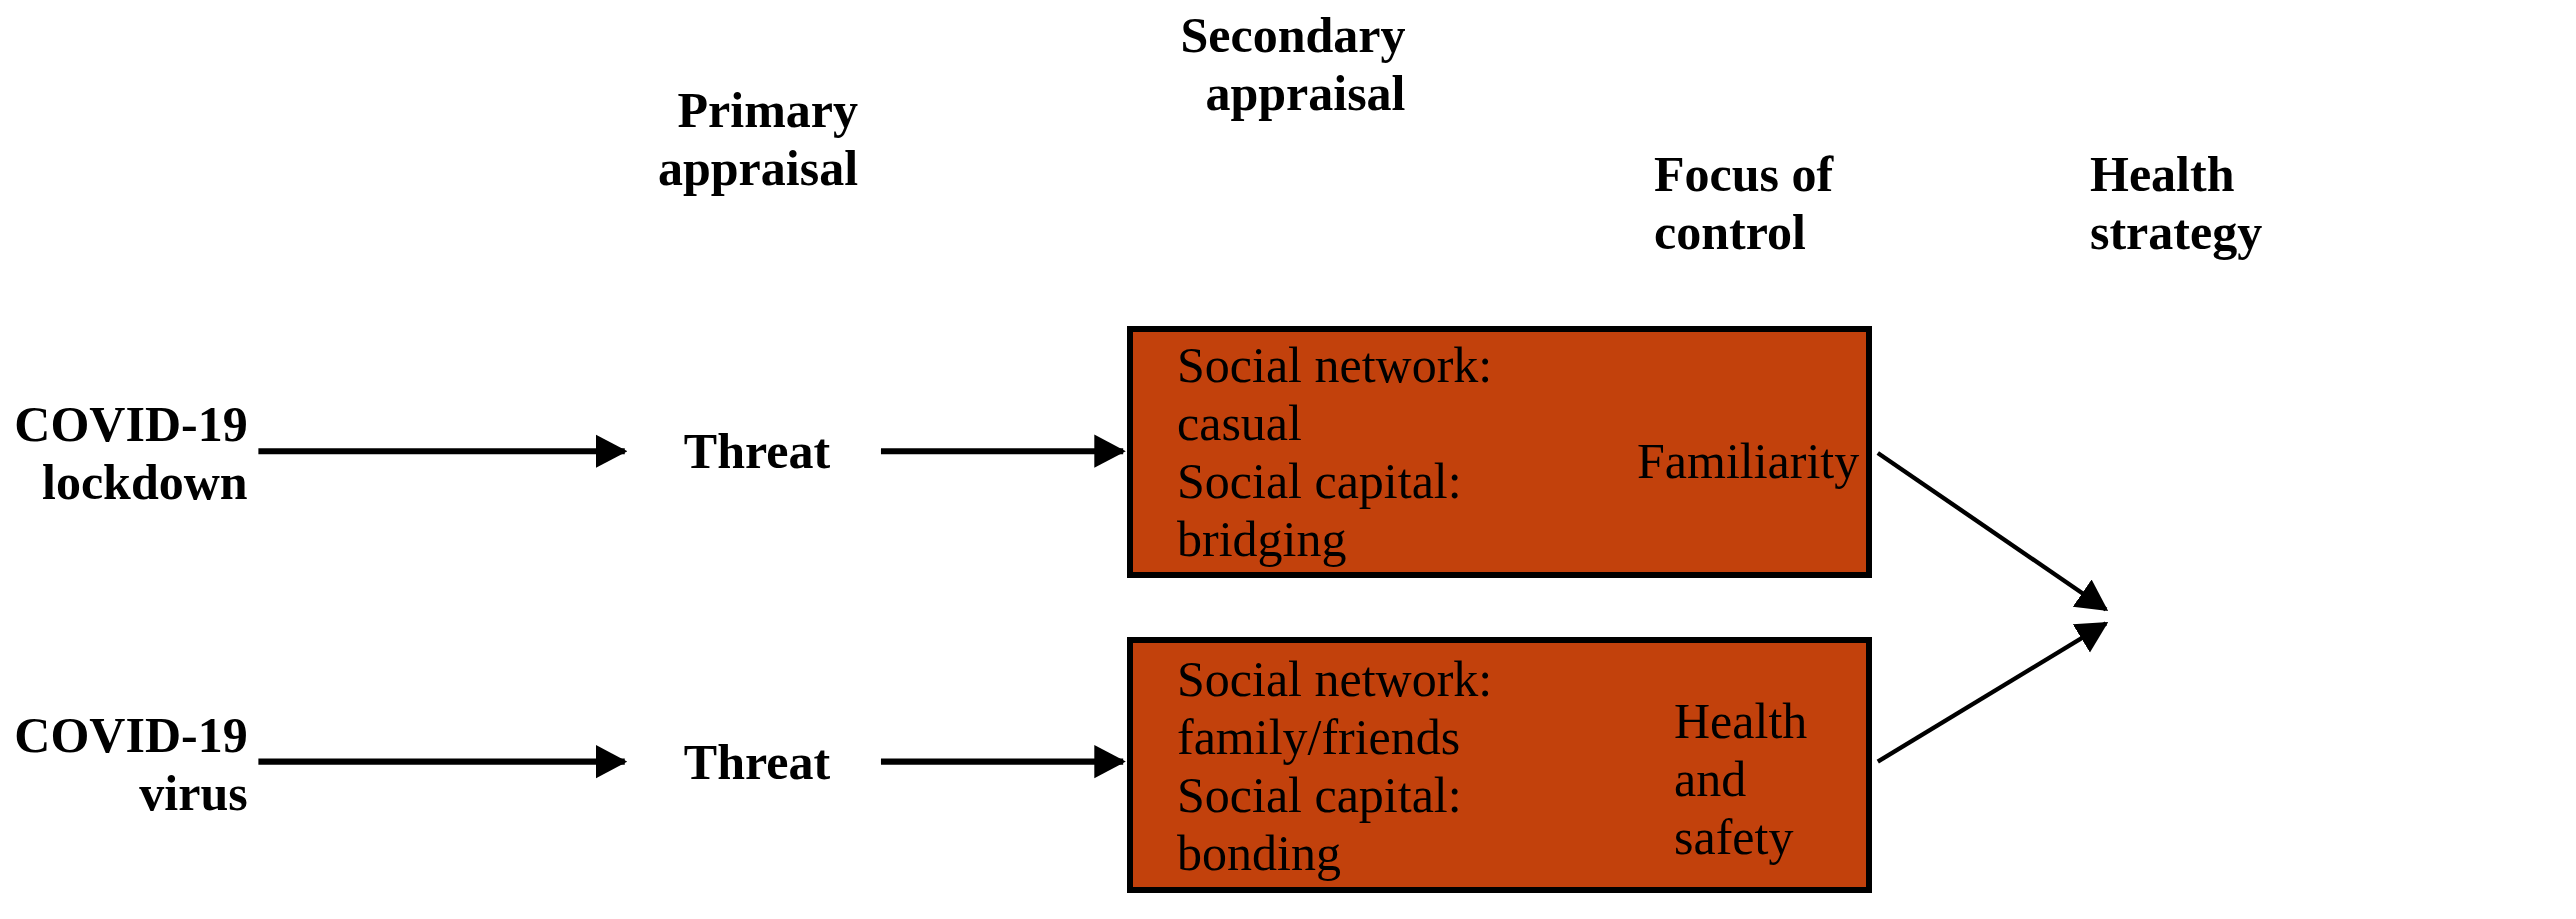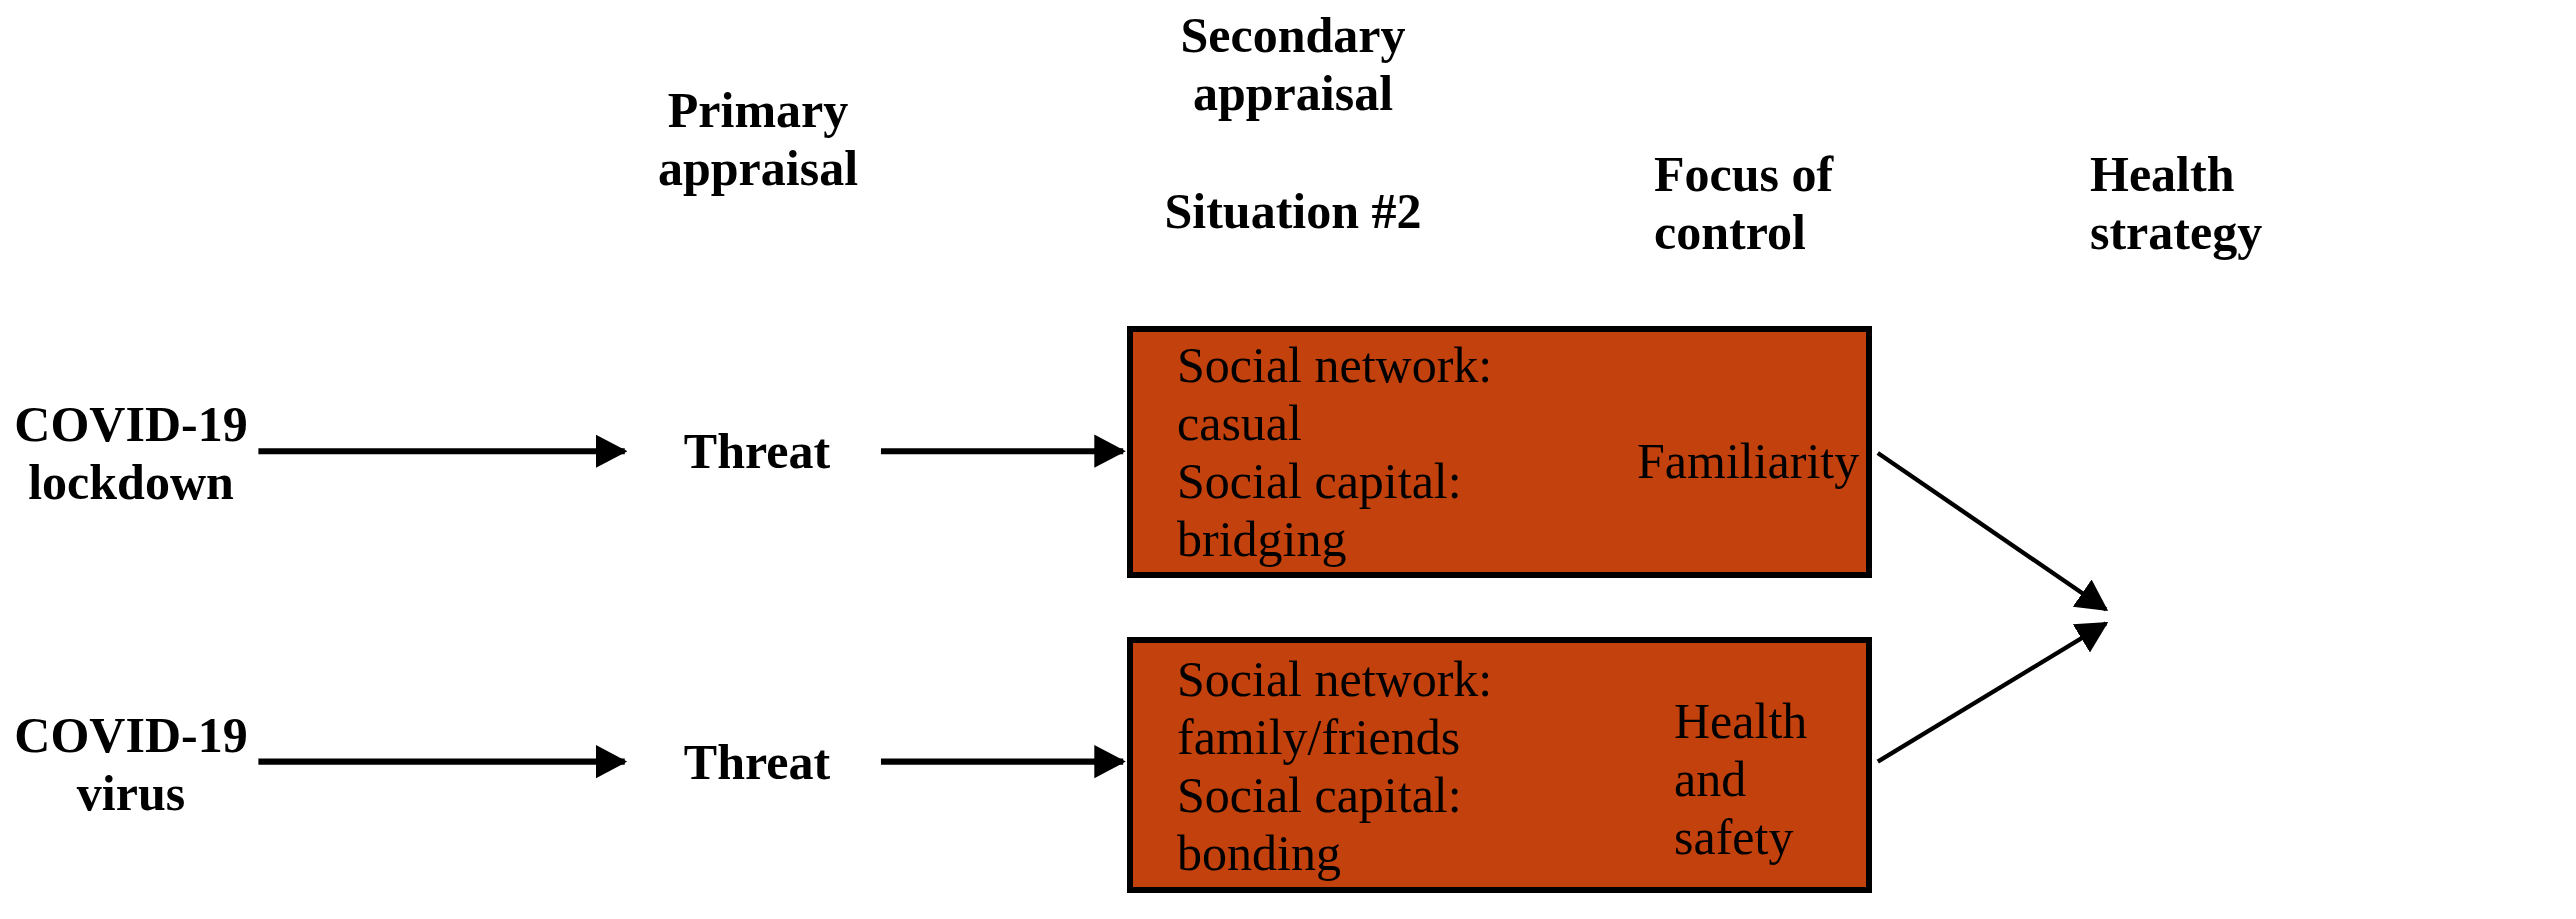--- a/index.html
+++ b/index.html
@@ -13,21 +13,21 @@
     overflow: hidden;
   }
   .t {
     position: absolute;
     white-space: pre-line;
     font-size: 50px;
     line-height: 58px;
     color: #000000;
   }
   .bold { font-weight: 700; }
-  .ctr { text-align: center; transform: translateX(-50%); }
+  .ctr { text-align: right; transform: translateX(-50%); }
   .lh70 { line-height: 61px; }
   .sitbox {
     position: absolute;
     border: 6.1px solid #000000;
     background: #c2410c;
     box-sizing: border-box;
   }
   .sitbox .content {
     position: absolute;
   }
@@ -41,21 +41,20 @@
 </style>
 </head>
 <body>
 
 <div id="canvas">
 
   <div class="t bold ctr" style="left:758px; top:81px;">Primary
 appraisal</div>
   <div class="t bold ctr" style="left:1293px; top:6.1px;">Secondary
 appraisal</div>
-  <div class="t bold ctr" style="left:1293px; top:182px;">Situation #2</div>
   <div class="t bold" style="left:1654px; top:145px;">Focus of
 control</div>
   <div class="t bold" style="left:2090px; top:145px;">Health
 strategy</div>
 
   <div class="t bold ctr" style="left:131px; top:395px;">COVID-19
 lockdown</div>
   <div class="t bold ctr" style="left:131px; top:706px;">COVID-19
 virus</div>
 

